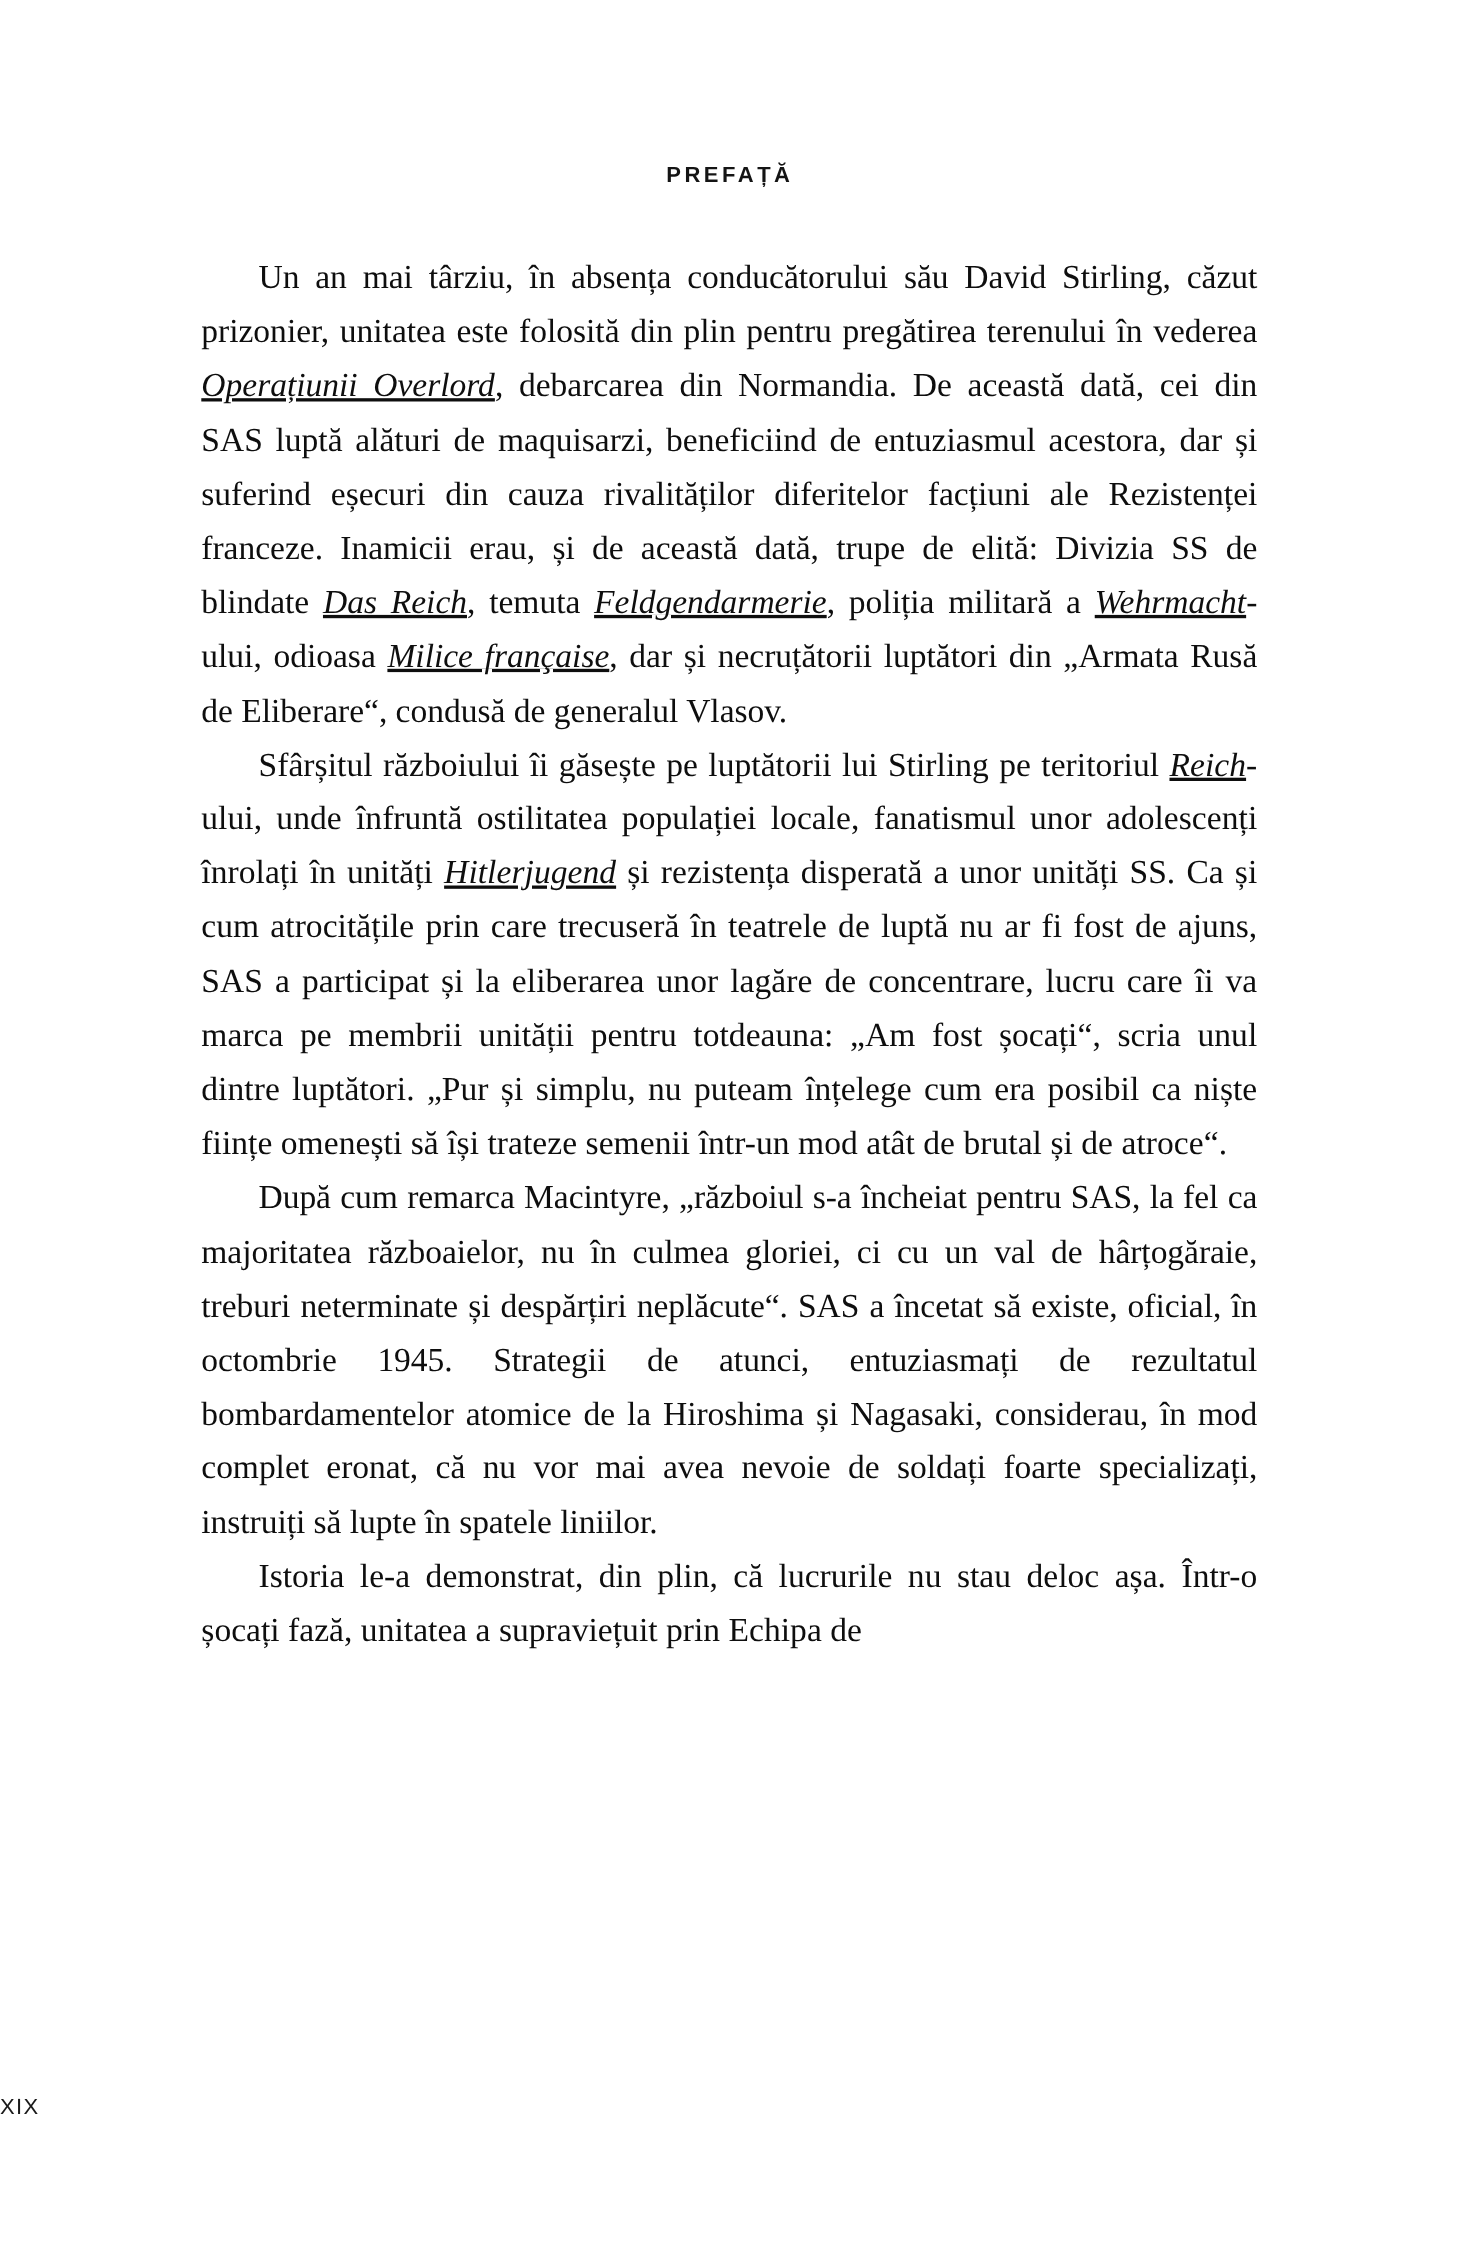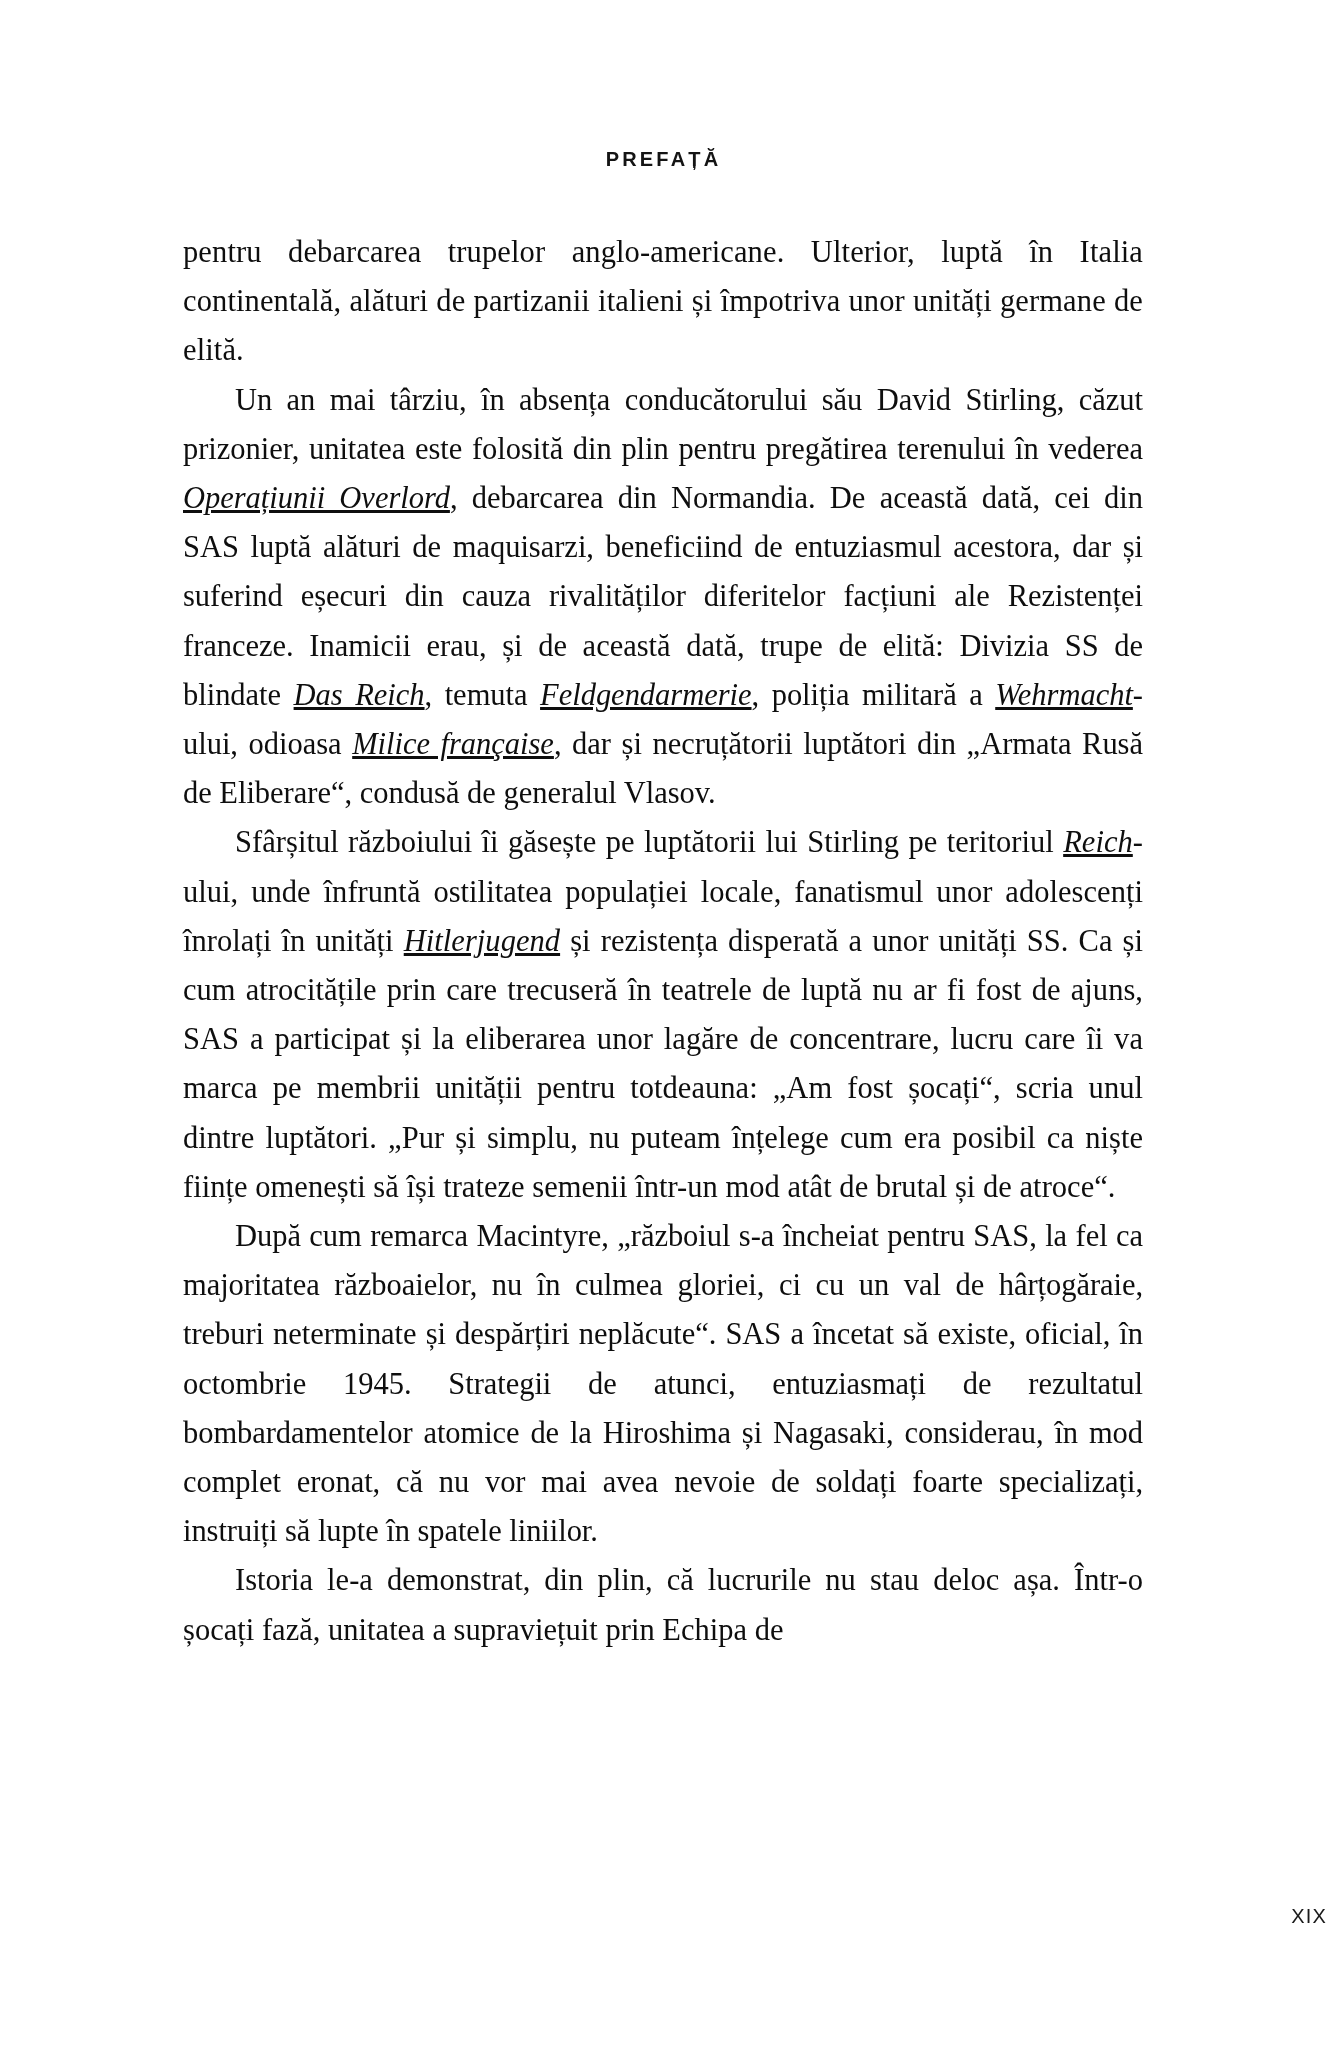--- a/index.html
+++ b/index.html
@@ -72,37 +72,36 @@
   .p3 { letter-spacing: 0.04px; }
   .p4 { letter-spacing: -0.05px; }
   .p5 { letter-spacing: 0.02px; }
 
   
   .folio {
     position: absolute;
     top: 1905px;
     left: 0;
     width: 1327px;
-    text-align: right;
+    text-align: left;
     font-family: "Liberation Sans", "DejaVu Sans", sans-serif;
     font-size: 20px;
     letter-spacing: 1.2px;
     color: #1a1a1a;
   }
 </style>
 </head>
 <body>
 
 <div class="page">
 
   <div class="running-head">PREFAȚĂ</div>
 
   <div class="textblock">
 
-    <p class="p1"><span>pentru debarcarea trupelor anglo-americane. Ulterior, luptă în Italia continentală, alături de partizanii italieni și împotriva unor unități germane de elită.</span></p>
 
     <p class="p2 indent"><span>Un an mai târziu, în absența conducătorului său David Stirling, căzut prizonier, unitatea este folosită din plin pentru pregătirea terenului în vederea </span><i>Operațiunii Overlord</i><span>, debarcarea din Normandia. De această dată, cei din SAS luptă alături de maquisarzi, beneficiind de entuziasmul acestora, dar și suferind eșecuri din cauza rivalităților diferitelor facțiuni ale Rezistenței franceze. Inamicii erau, și de această dată, trupe de elită: Divizia SS de blindate </span><i>Das Reich</i><span>, temuta </span><i>Feldgendarmerie</i><span>, poliția militară a </span><i>Wehrmacht</i><span>-ului, odioasa </span><i>Milice française</i><span>, dar și necruțătorii luptători din „Armata Rusă de Eliberare“, condusă de generalul Vlasov.</span></p>
 
     <p class="p3 indent"><span>Sfârșitul războiului îi găsește pe luptătorii lui Stirling pe teritoriul </span><i>Reich</i><span>-ului, unde înfruntă ostilitatea populației locale, fanatismul unor adolescenți înrolați în unități </span><i>Hitlerjugend</i><span> și rezistența disperată a unor unități SS. Ca și cum atrocitățile prin care trecuseră în teatrele de luptă nu ar fi fost de ajuns, SAS a participat și la eliberarea unor lagăre de concentrare, lucru care îi va marca pe membrii unității pentru totdeauna: „Am fost șocați“, scria unul dintre luptători. „Pur și simplu, nu puteam înțelege cum era posibil ca niște ființe omenești să își trateze semenii într-un mod atât de brutal și de atroce“.</span></p>
 
     <p class="p4 indent"><span>După cum remarca Macintyre, „războiul s-a încheiat pentru SAS, la fel ca majoritatea războaielor, nu în culmea gloriei, ci cu un val de hârțogăraie, treburi neterminate și despărțiri neplăcute“. SAS a încetat să existe, oficial, în octombrie 1945. Strategii de atunci, entuziasmați de rezultatul bombardamentelor atomice de la Hiroshima și Nagasaki, considerau, în mod complet eronat, că nu vor mai avea nevoie de soldați foarte specializați, instruiți să lupte în spatele liniilor.</span></p>
 
     <p class="p5 indent"><span>Istoria le-a demonstrat, din plin, că lucrurile nu stau deloc așa. Într-o șocați fază, unitatea a supraviețuit prin Echipa de</span></p>
 
   </div>

